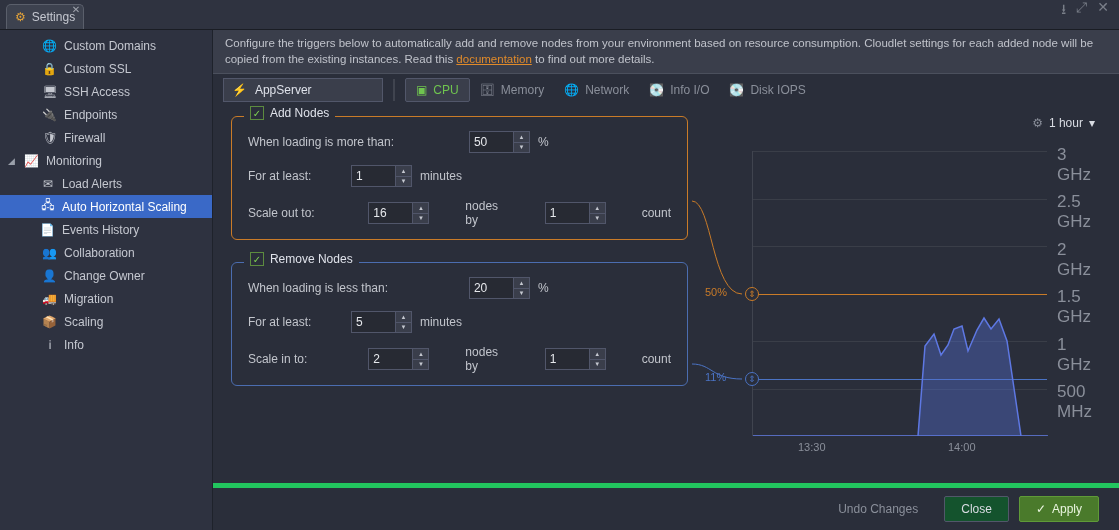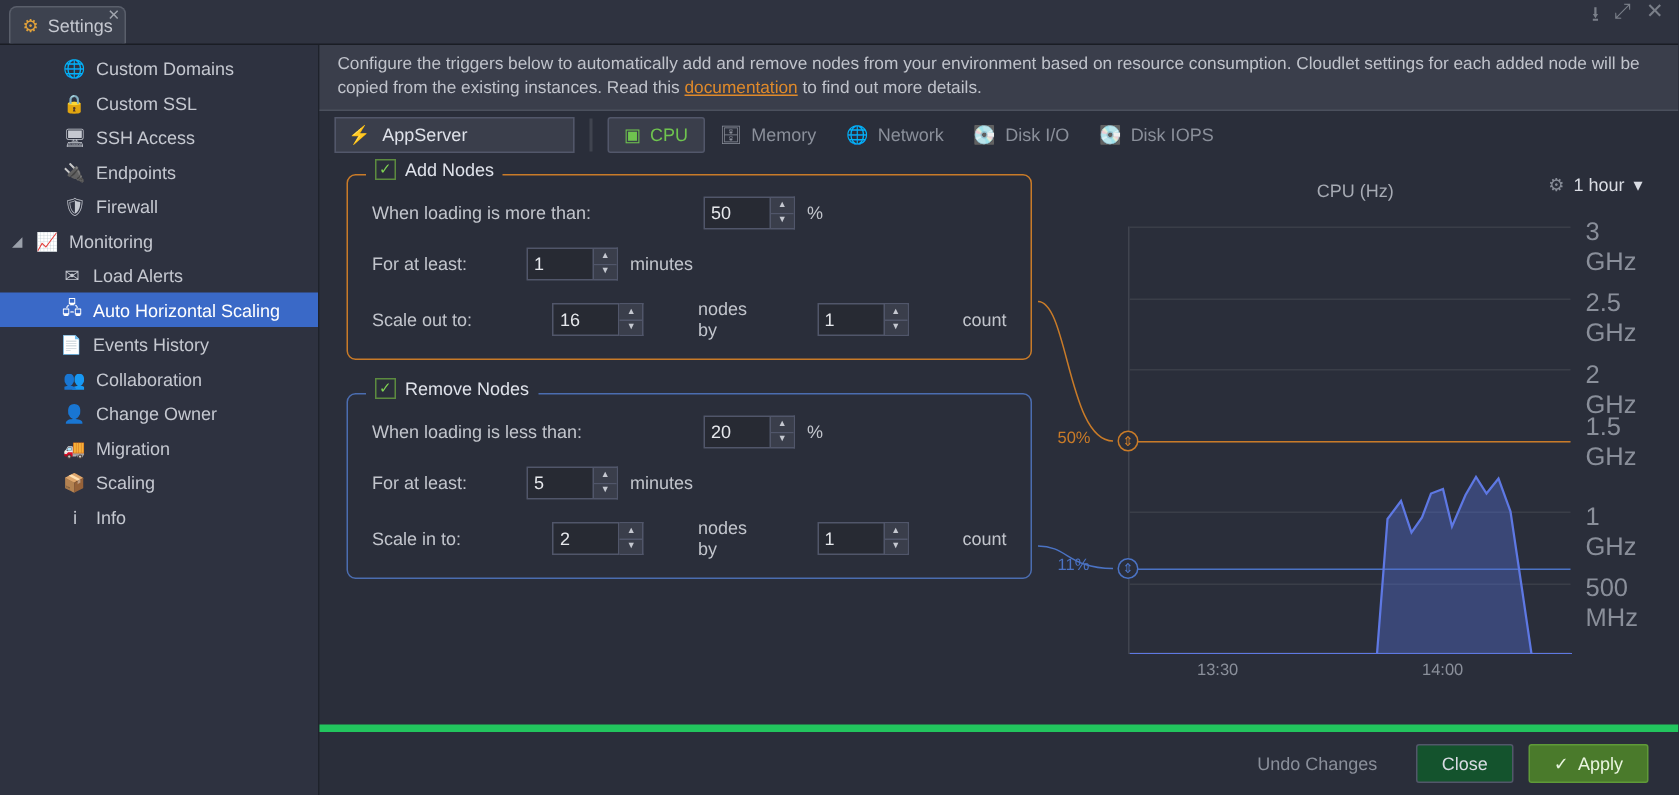--- a/index.html
+++ b/index.html
@@ -191,21 +191,21 @@
       <div class="mtab">
           <span class="micon">🗄</span>
           <span>Memory</span>
         </div>
       <div class="mtab">
           <span class="micon">🌐</span>
           <span>Network</span>
         </div>
       <div class="mtab">
           <span class="micon">💽</span>
-          <span>Disk I/O</span>
+          <span>Info I/O</span>
         </div>
       <div class="mtab">
           <span class="micon">💽</span>
           <span>Disk IOPS</span>
         </div>
     </div>
 
     <div class="content">
       <div class="forms">
 
@@ -303,40 +303,39 @@
                   <span>▼</span>
                 </div>
               </div>
             <span class="ctxt">count</span>
           </div>
         </div>
 
       </div>
 
       <div class="chart-col">
-        <div class="chart-title">CPU (Hz)</div>
         <div class="time-dd">
           <span class="gear">⚙</span>
           <span>1 hour</span>
           <span>▾</span>
         </div>
 
         <div class="chart-box">
 
           <div class="grid-h" style="top:0"></div>
           <div class="grid-h" style="top:47.5px"></div>
           <div class="grid-h" style="top:95px"></div>
           <div class="grid-h" style="top:142.5px"></div>
           <div class="grid-h" style="top:190px"></div>
           <div class="grid-h" style="top:237.5px"></div>
 
           <span class="ylabel" style="top:-6px; left:304px">3 GHz</span>
           <span class="ylabel" style="top:41px; left:304px">2.5 GHz</span>
           <span class="ylabel" style="top:89px; left:304px">2 GHz</span>
-          <span class="ylabel" style="top:124px; left:304px">1.5 GHz</span>
+          <span class="ylabel" style="top:136px; left:304px">1.5 GHz</span>
           <span class="ylabel" style="top:184px; left:304px">1 GHz</span>
           <span class="ylabel" style="top:231px; left:304px">500 MHz</span>
 
           <span class="xlabel" style="left:45px">13:30</span>
           <span class="xlabel" style="left:195px">14:00</span>
 
           <div class="threshold o" style="top:142.5px">
             <div class="th-handle" style="border-color:#c97b28;color:#c97b28">⇕</div>
             <div class="th-label" style="color:#c97b28">50%</div>
           </div>

